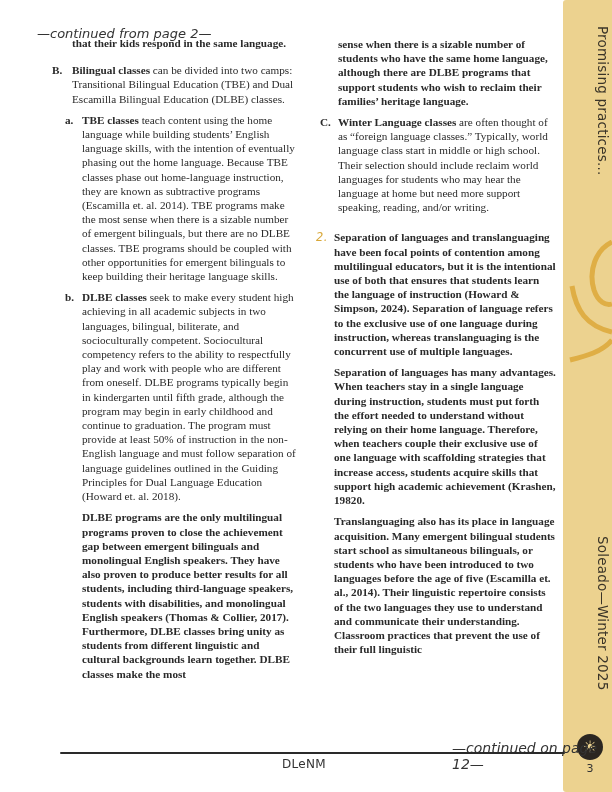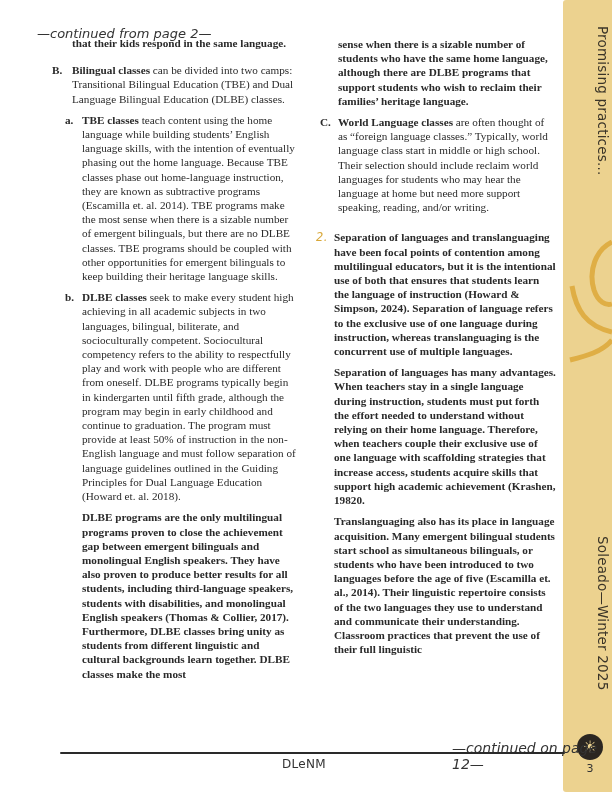--- a/index.html
+++ b/index.html
@@ -51,42 +51,42 @@
 <div class="sun">☀</div>
 <div class="page-num">3</div>
 
 <div class="cont-from">—continued from page 2—</div>
 
 <div class="col left">
   <p style="padding-left:34px;">that their kids respond in the same language.</p>
 
   <div class="item" style="padding-left:34px; margin-top:13px;">
     <span class="lbl" style="left:14px;">B.</span>
-    <b>Bilingual classes</b><span> can be divided into two camps: Transitional Bilingual Education (TBE) and Dual Language Bilingual Education (DLBE) classes.</span>
+    <b>Bilingual classes</b><span> can be divided into two camps: Transitional Bilingual Education (TBE) and Dual Escamilla Bilingual Education (DLBE) classes.</span>
   </div>
 
   <div class="item" style="padding-left:44px; margin-top:7px; width:214px;">
     <span class="lbl" style="left:27px;">a.</span>
     <b>TBE classes</b><span> teach content using the home language while building students’ English language skills, with the intention of eventually phasing out the home language. Because TBE classes phase out home-language instruction, they are known as subtractive programs (Escamilla et. al. 2014). TBE programs make the most sense when there is a sizable number of emergent bilinguals, but there are no DLBE classes. TBE programs should be coupled with other opportunities for emergent bilinguals to keep building their heritage language skills.</span>
   </div>
 
   <div class="item" style="padding-left:44px; margin-top:7px; width:214px;">
     <span class="lbl" style="left:27px;">b.</span>
     <b>DLBE classes</b><span> seek to make every student high achieving in all academic subjects in two languages, bilingual, biliterate, and socioculturally competent. Sociocultural competency refers to the ability to respectfully play and work with people who are different from oneself. DLBE programs typically begin in kindergarten until fifth grade, although the program may begin in early childhood and continue to graduation. The program must provide at least 50% of instruction in the non-English language and must follow separation of language guidelines outlined in the Guiding Principles for Dual Language Education (Howard et. al. 2018).</span>
   </div>
 
   <p style="padding-left:44px; margin-top:7px; width:214px;">DLBE programs are the only multilingual programs proven to close the achievement gap between emergent bilinguals and monolingual English speakers. They have also proven to produce better results for all students, including third-language speakers, students with disabilities, and monolingual English speakers (Thomas &amp; Collier, 2017). Furthermore, DLBE classes bring unity as students from different linguistic and cultural backgrounds learn together. DLBE classes make the most</p>
 </div>
 
 <div class="col right">
   <p style="padding-left:18px;">sense when there is a sizable number of students who have the same home language, although there are DLBE programs that support students who wish to reclaim their families’ heritage language.</p>
 
   <div class="item" style="padding-left:18px; margin-top:7px;">
     <span class="lbl" style="left:0;">C.</span>
-    <b>World Language classes</b><span> are often thought of as “foreign language classes.” Typically, world language class start in middle or high school. Their selection should include reclaim world languages for students who may hear the language at home but need more support speaking, reading, and/or writing.</span>
+    <b>Winter Language classes</b><span> are often thought of as “foreign language classes.” Typically, world language class start in middle or high school. Their selection should include reclaim world languages for students who may hear the language at home but need more support speaking, reading, and/or writing.</span>
   </div>
 
   <div class="heading" style="margin-top:16px; margin-left:-4px; width:200px;">
     <span class="num">2.</span>
   </div>
 
   <p style="margin-top:7px; padding-left:14px;">Separation of languages and translanguaging have been focal points of contention among multilingual educators, but it is the intentional use of both that ensures that students learn the language of instruction (Howard &amp; Simpson, 2024). Separation of language refers to the exclusive use of one language during instruction, whereas translanguaging is the concurrent use of multiple languages.</p>
   <p style="margin-top:7px; padding-left:14px;">Separation of languages has many advantages. When teachers stay in a single language during instruction, students must put forth the effort needed to understand without relying on their home language. Therefore, when teachers couple their exclusive use of one language with scaffolding strategies that increase access, students acquire skills that support high academic achievement (Krashen, 19820.</p>
   <p style="margin-top:7px; padding-left:14px;">Translanguaging also has its place in language acquisition. Many emergent bilingual students start school as simultaneous bilinguals, or students who have been introduced to two languages before the age of five (Escamilla et. al., 2014). Their linguistic repertoire consists of the two languages they use to understand and communicate their understanding. Classroom practices that prevent the use of their full linguistic</p>
 </div>

